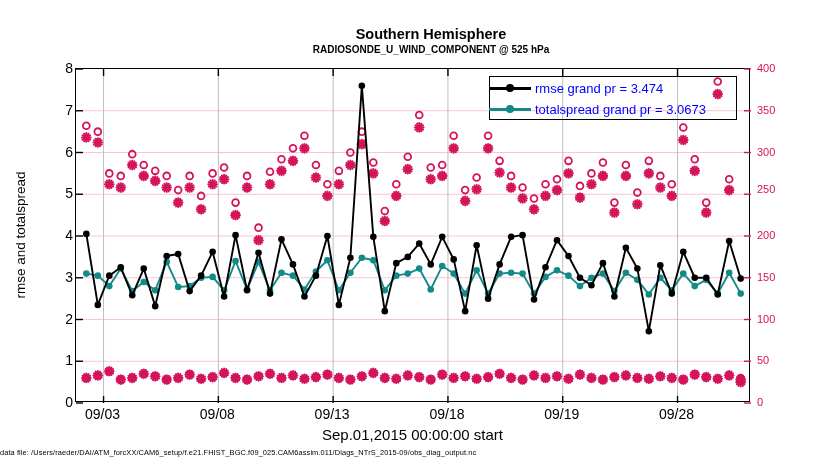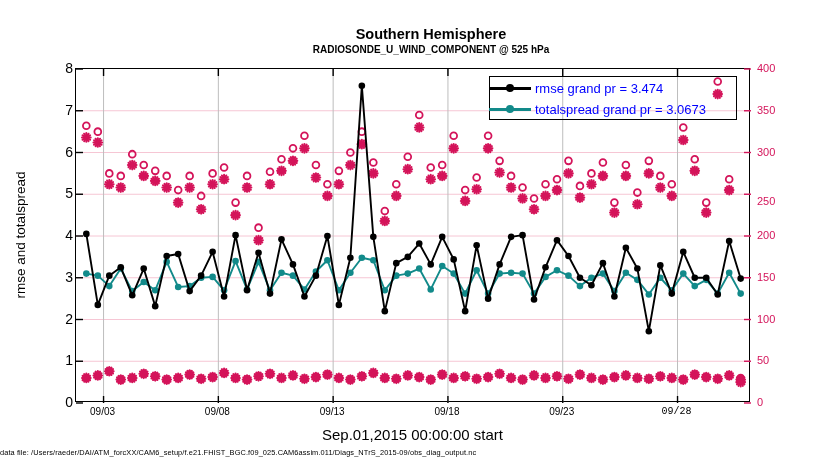--- a/index.html
+++ b/index.html
@@ -20,21 +20,21 @@
 
   .ylabel-left{position:absolute;left:-43px;top:50%;
        transform:translateY(-50%) rotate(-90deg);white-space:nowrap;
        font-size:13.5px;color:#000;}
 
   .tickL{position:absolute;right:757px;transform:translateY(-50%);
          font-size:14px;color:#000;text-align:right;width:40px;}
   .tickR{position:absolute;left:757px;transform:translateY(-50%);
          font-size:11px;color:#d4145a;text-align:left;width:48px;}
   .tickX{position:absolute;top:406px;transform:translateX(-50%);
-         font-size:10px;color:#000;white-space:nowrap;}
+         font-size:14px;color:#000;white-space:nowrap;}
 
   #xlabel{position:absolute;left:75px;width:675px;top:426px;text-align:center;
           font-size:15px;color:#000;}
   #datafile{position:absolute;left:0;width:830px;top:448px;
             font-size:7.4px;color:#000;letter-spacing:.1px;}
 
   #legend{position:absolute;left:489px;top:78px;width:248px;height:40px;}
   .lg-row{position:absolute;left:0;height:20px;display:flex;align-items:center;}
   .lg-line{width:42px;height:3px;position:relative;margin-right:4px;}
   .lg-line i{position:absolute;left:17px;top:50%;width:8px;height:8px;
@@ -1283,32 +1283,32 @@
       <div class="tickL" style="top: 151.5px;">6</div>
       <div class="tickL" style="top: 109.75px;">7</div>
       <div class="tickL" style="top: 68px;">8</div>
     </div>
   <div id="ticks-right">
       <div class="tickR" style="top: 402px;">0</div>
       <div class="tickR" style="top: 360.25px;">50</div>
       <div class="tickR" style="top: 318.5px;">100</div>
       <div class="tickR" style="top: 276.75px;">150</div>
       <div class="tickR" style="top: 235px;">200</div>
-      <div class="tickR" style="top: 201px;">250</div>
+      <div class="tickR" style="top: 189px;">250</div>
       <div class="tickR" style="top: 151.5px;">300</div>
       <div class="tickR" style="top: 109.75px;">350</div>
       <div class="tickR" style="top: 68px;">400</div>
     </div>
   <div id="ticks-x">
       <div class="tickX" style="left: 102.551px;">09/03</div>
       <div class="tickX" style="left: 217.347px;">09/08</div>
       <div class="tickX" style="left: 332.143px;">09/13</div>
       <div class="tickX" style="left: 446.939px;">09/18</div>
-      <div class="tickX" style="left: 561.735px;">09/23</div>
-      <div class="tickX" style="left: 676.531px; font-family: Liberation Mono, monospace;">09/28</div>
+      <div class="tickX" style="left: 561.735px;">09/19</div>
+      <div class="tickX" style="left: 676.531px;">09/28</div>
     </div>
 
   <div id="xlabel">Sep.01,2015 00:00:00 start</div>
 
   <div id="legend-box"></div>
   <div id="legend">
     <div class="lg-row" style="top:0">
       <span class="lg-line" id="lg-line-rmse" style="background: rgb(0, 0, 0);">
           <i style="background: rgb(0, 0, 0);"></i>
         </span>

